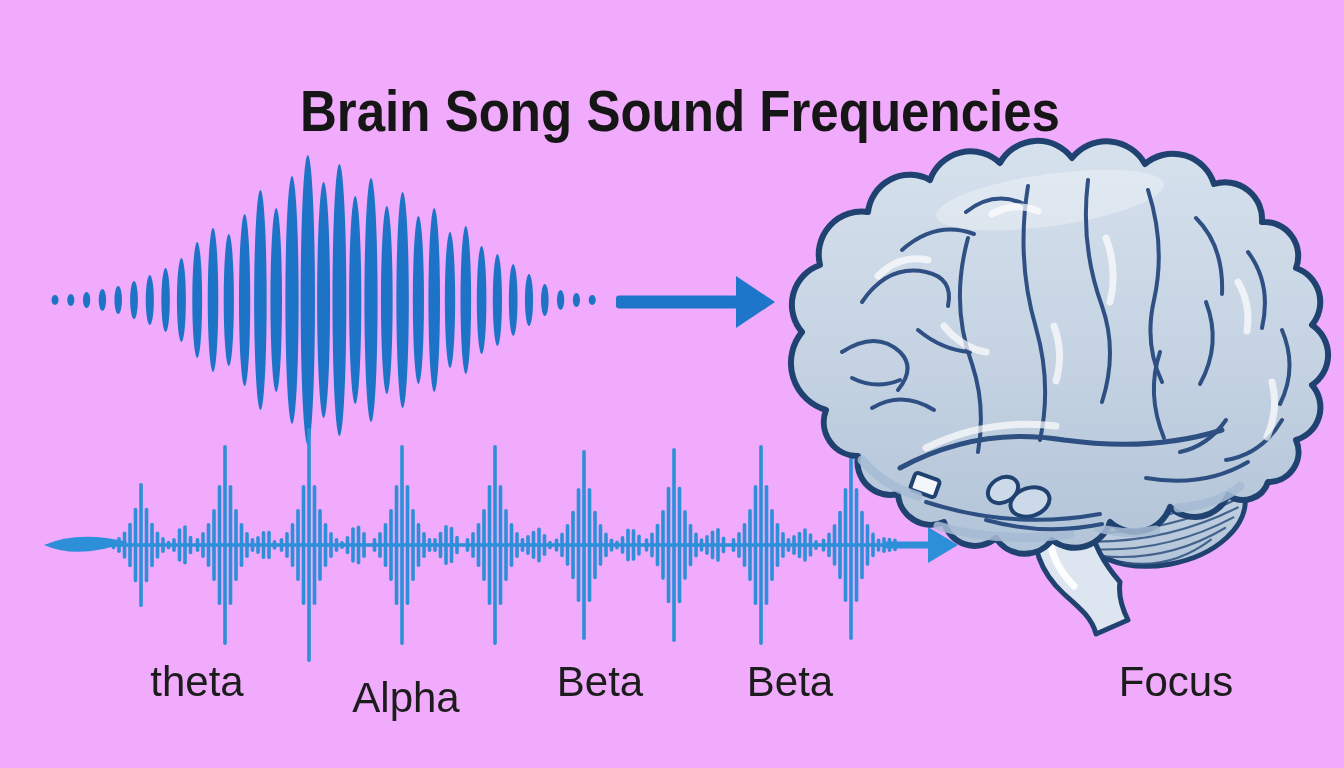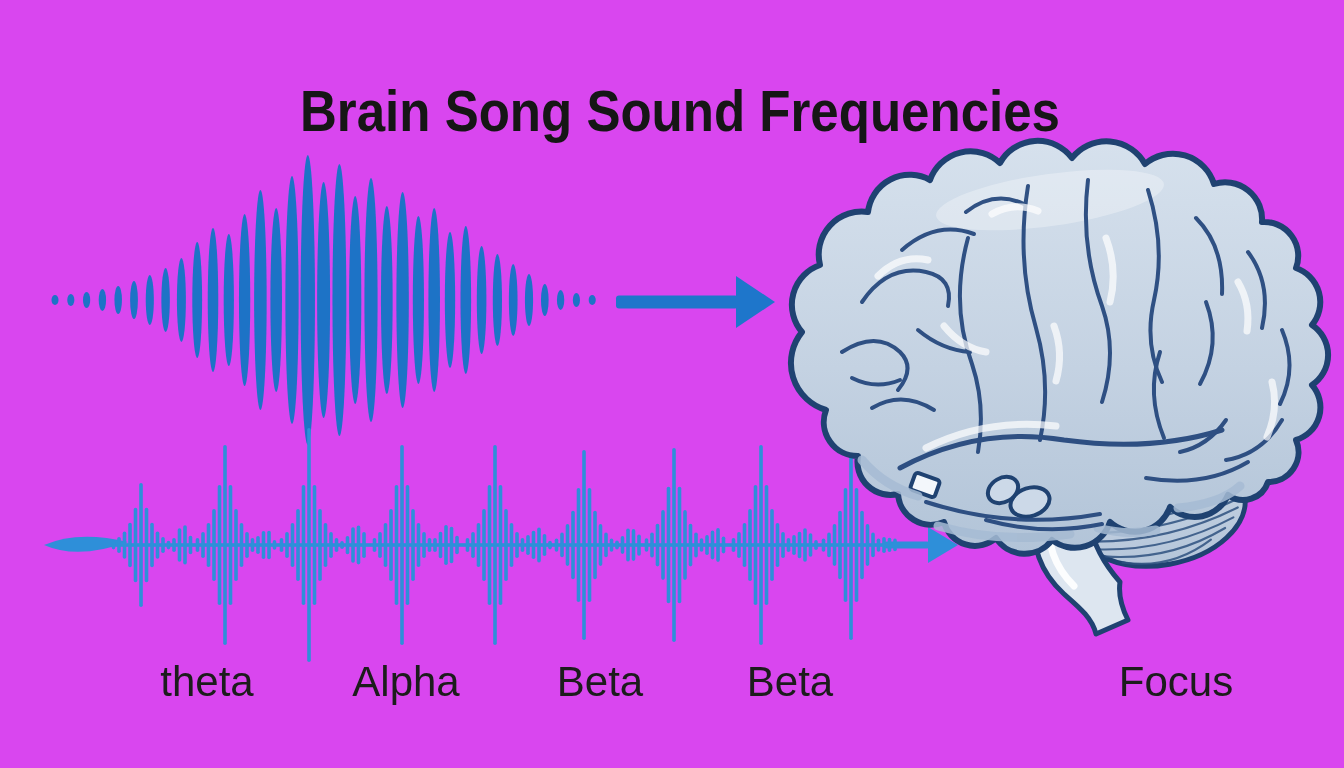--- a/index.html
+++ b/index.html
@@ -1,16 +1,16 @@
 <!DOCTYPE html>
 <html><head>
 <meta charset="utf-8">
 <style>
   html,body{margin:0;padding:0;background:#ffffff;}
-  .canvas{position:relative;width:1344px;height:768px;background:#d946ef;overflow:hidden;
+  .canvas{position:relative;width:1344px;height:768px;background:#f0abfc;overflow:hidden;
           font-family:"Liberation Sans",sans-serif;}
   .title{position:absolute;top:38px;left:680px;transform:translateX(-50%) scaleX(0.88);
          transform-origin:center top;font-size:58px;font-weight:700;color:#161616;
          white-space:nowrap;letter-spacing:0px;}
   .scene{position:absolute;left:0;top:0;}
   .labels{position:absolute;left:0;top:0;width:100%;height:100%;pointer-events:none;}
   .wave-label{position:absolute;top:658px;transform:translateX(-50%);font-size:42px;
               font-weight:500;color:#1c1c1c;white-space:nowrap;}
 </style>
 </head>
@@ -305,19 +305,19 @@
         <path d="M 1272 382 q 7 27 -5 55"></path>
         <path d="M 1054 326 q 10 27 2 55"></path>
         <path d="M 926 448 q 60 -30 130 -22"></path>
       </g>
     </g>
   </svg>
 
   <h1 class="title">Brain Song Sound Frequencies</h1>
 
   <div class="labels" id="labels">
-      <span class="wave-label" style="left: 207px;">theta</span>
-      <span class="wave-label" style="left: 406px;">Alpha</span>
+      <span class="wave-label" style="left: 197px;">theta</span>
+      <span class="wave-label" style="left: 406px; margin-top: 16px;">Alpha</span>
       <span class="wave-label" style="left: 600px;">Beta</span>
       <span class="wave-label" style="left: 790px;">Beta</span>
       <span class="wave-label" style="left: 1148px; margin-left: 28px;">Focus</span>
     </div>
 </div>
 
 </body></html>

